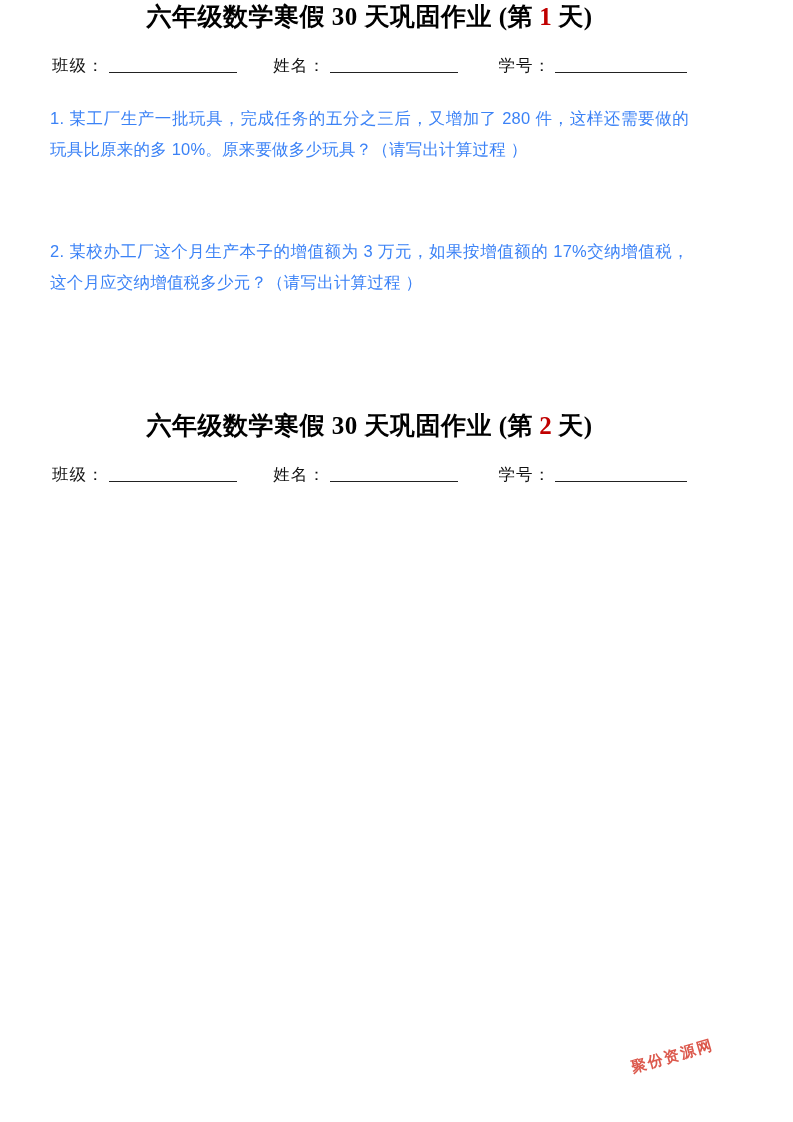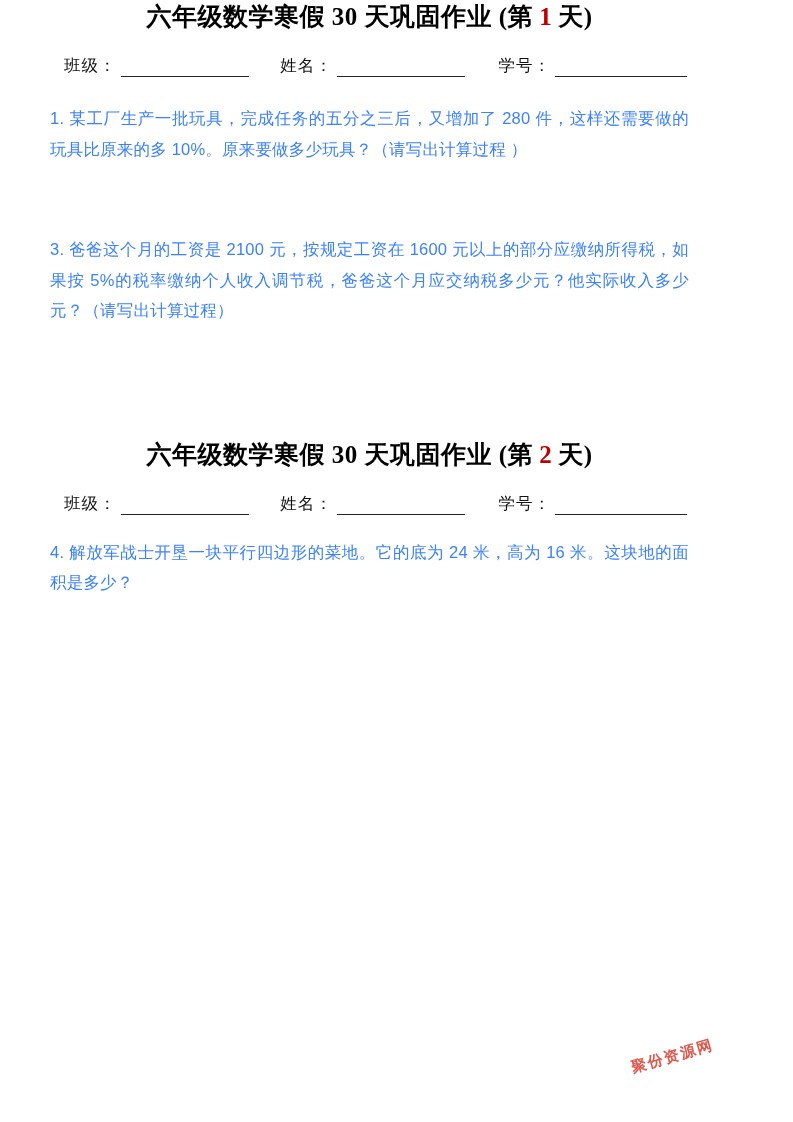--- a/index.html
+++ b/index.html
@@ -45,23 +45,21 @@
     display: flex;
     align-items: flex-end;
     font-size: 16.5px;
     font-family: "Liberation Sans", sans-serif;
     color: #111;
     margin-top: 22px;
     padding: 0 6px;
   }
   .info-field {
     display: flex;
-    align-items: flex-end;
     white-space: nowrap;
-    margin-left: 12px;
   }
   .info-label {
     letter-spacing: 1px;
   }
   .info-blank {
     display: inline-block;
     border-bottom: 1.2px solid #222;
     height: 17px;
     margin-left: 4px;
   }
@@ -124,21 +122,21 @@
         <span class="info-blank blank-w2"></span>
       </div>
       <div class="spacer-b"></div>
       <div class="info-field">
         <span class="info-label">学号：</span>
         <span class="info-blank blank-w3"></span>
       </div>
     </div>
 
     <p class="question q1">1. 某工厂生产一批玩具，完成任务的五分之三后，又增加了 280 件，这样还需要做的玩具比原来的多 10%。原来要做多少玩具？（请写出计算过程 ）</p>
-    <p class="question q3">3. 爸爸这个月的工资是 2100 元，按规定工资在 1600 元以上的部分应缴纳所得税，如果按 5%的税率缴纳个人收入调节税，爸爸这个月应交纳税多少元？他实际收入多少元？（请写出计算过程）</p>
+    <p class="question q2">2. 某校办工厂这个月生产本子的增值额为 3 万元，如果按增值额的 17%交纳增值税，这个月应交纳增值税多少元？（请写出计算过程 ）</p>
   </div>
 
   <div class="section section-2">
     <h1 class="doc-title">
       <span>六年级数学寒假 30 天巩固作业 (第</span><span class="daynum">2</span><span>天)</span>
     </h1>
 
     <div class="info-row">
       <div class="info-field">
         <span class="info-label">班级：</span>
@@ -149,18 +147,17 @@
         <span class="info-label">姓名：</span>
         <span class="info-blank blank-w2"></span>
       </div>
       <div class="spacer-b"></div>
       <div class="info-field">
         <span class="info-label">学号：</span>
         <span class="info-blank blank-w3"></span>
       </div>
     </div>
 
-    <p class="question q4">4. 解放军战士开垦一块平行四边形的菜地。它的底为 24 米，高为 16 米。这块地的面积是多少？</p>
   </div>
 
   <div class="watermark">聚份资源网</div>
 
 </div>
 
 </body></html>

